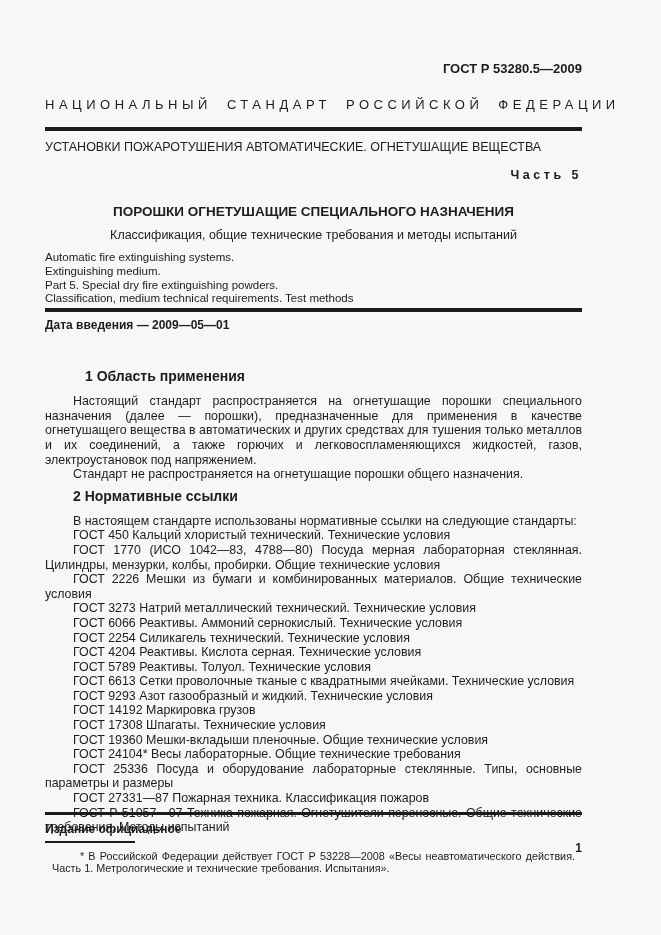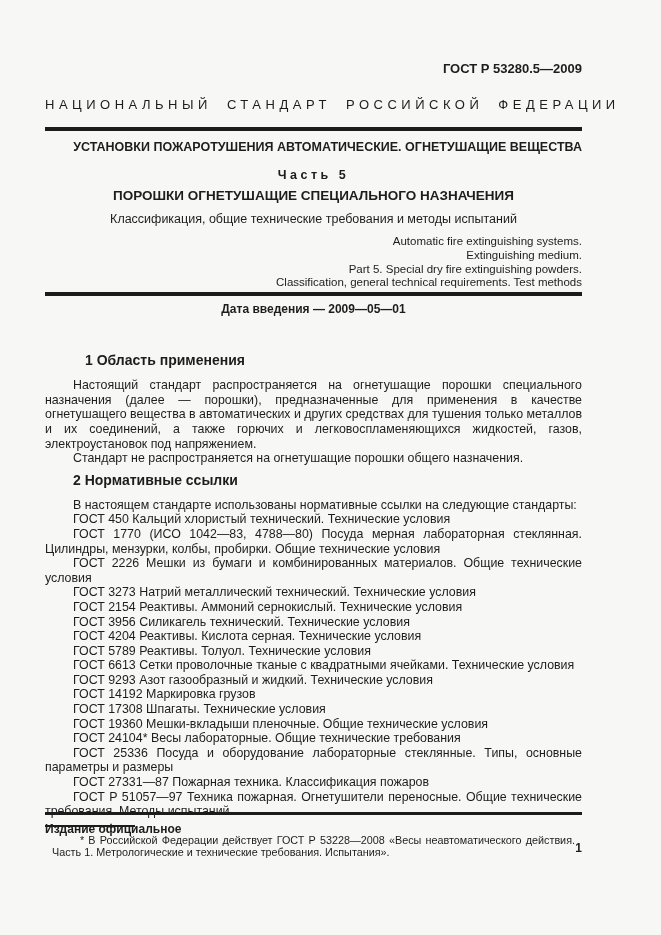--- a/index.html
+++ b/index.html
@@ -23,26 +23,26 @@
     margin-top:21px; text-align:center; font-weight:normal;
     font-size:13px; line-height:15px; letter-spacing:4.5px; word-spacing:7px;
     white-space:nowrap;
   }
   .rule-thick {
     height:0; border:none; border-top:4px solid #1c1c1c; margin:15px 0 0 0;
   }
   .rule-mid {
     height:0; border:none; border-top:4px solid #1c1c1c; margin:2px 0 0 0;
   }
-  .title-main { margin-top:9px;  text-align:right; font-weight:bold; font-size:12.5px; line-height:15px; }
-  .part       { margin-top:13px; text-align:center; font-weight:bold; font-size:12.5px; line-height:15px; letter-spacing:3.5px; }
-  .subtitle   { margin-top:4px;  text-align:center; font-weight:bold; font-size:13.5px; line-height:17px; }
+  .title-main { margin-top:9px;  text-align:left; font-weight:normal; font-size:12.5px; line-height:15px; }
+  .part       { margin-top:13px; text-align:right; font-weight:bold; font-size:12.5px; line-height:15px; letter-spacing:3.5px; }
+  .subtitle   { margin-top:20px;  text-align:center; font-weight:bold; font-size:13.5px; line-height:17px; }
   .subsub     { margin-top:8px;  text-align:center; font-weight:normal; font-size:12.5px; line-height:15px; }
-  .title-en   { margin-top:8px;  text-align:right; font-size:11.5px; line-height:13.8px; }
-  .effective-date { margin-top:6px; text-align:center; font-weight:bold; font-size:12px; line-height:15px; }
+  .title-en   { margin-top:8px;  text-align:left; font-size:11.5px; line-height:13.8px; }
+  .effective-date { margin-top:6px; text-align:left; font-weight:bold; font-size:12px; line-height:15px; }
   .section-heading {
     margin:0 0 0 28px; font-weight:bold; font-size:14px; line-height:17px;
   }
   .mt-s1 { margin-top:35px;margin-left:40px; }
   .mt-s2 { margin-top:6px; }
   .body-copy p {
     margin:0; font-size:12.4px; line-height:14.6px;
     text-align:justify; text-indent:28px;
   }
   .first-para { margin-top:9px !important; }
@@ -83,21 +83,21 @@
   <div class="part">Часть 5</div>
 
   <div class="subtitle">ПОРОШКИ ОГНЕТУШАЩИЕ СПЕЦИАЛЬНОГО НАЗНАЧЕНИЯ</div>
 
   <div class="subsub">Классификация, общие технические требования и методы испытаний</div>
 
   <div class="title-en">
     <div>Automatic fire extinguishing systems.</div>
     <div>Extinguishing medium.</div>
     <div>Part 5. Special dry fire extinguishing powders.</div>
-    <div>Classification, general technical requirements. Test methods</div>
+    <div>Classification, medium technical requirements. Test methods</div>
   </div>
 
   <hr class="rule-mid">
 
   <div class="effective-date">Дата введения — 2009—05—01</div>
 
   <h2 class="section-heading mt-s1">1 Область применения</h2>
 
   <div class="body-copy">
     <p class="first-para">Настоящий стандарт распространяется на огнетушащие порошки специального назначения (далее — порошки), предназначенные для применения в качестве огнетушащего вещества в автоматических и других средствах для тушения только металлов и их соединений, а также горючих и легковоспламеняющихся жидкостей, газов, электроустановок под напряжением.</p>
@@ -105,22 +105,22 @@
   </div>
 
   <h2 class="section-heading mt-s2">2  Нормативные ссылки</h2>
 
   <div class="body-copy">
     <p class="first-para">В настоящем стандарте использованы нормативные ссылки на следующие стандарты:</p>
     <p>ГОСТ 450 Кальций хлористый технический. Технические условия</p>
     <p>ГОСТ 1770 (ИСО 1042—83, 4788—80) Посуда мерная лабораторная стеклянная. Цилиндры, мензурки, колбы, пробирки. Общие технические условия</p>
     <p>ГОСТ 2226 Мешки из бумаги и комбинированных материалов. Общие технические условия</p>
     <p>ГОСТ 3273 Натрий металлический технический. Технические условия</p>
-    <p>ГОСТ 2154 Реактивы. Аммоний сернокислый. Технические условия</p>
-    <p>ГОСТ 3956 Силикагель технический. Технические условия</p>
+    <p>ГОСТ 6066 Реактивы. Аммоний сернокислый. Технические условия</p>
+    <p>ГОСТ 2254 Силикагель технический. Технические условия</p>
     <p>ГОСТ 4204 Реактивы. Кислота серная. Технические условия</p>
     <p>ГОСТ 5789 Реактивы. Толуол. Технические условия</p>
     <p>ГОСТ 6613 Сетки проволочные тканые с квадратными ячейками. Технические условия</p>
     <p>ГОСТ 9293 Азот газообразный и жидкий. Технические условия</p>
     <p>ГОСТ 14192 Маркировка грузов</p>
     <p>ГОСТ 17308 Шпагаты. Технические условия</p>
     <p>ГОСТ 19360 Мешки-вкладыши пленочные. Общие технические условия</p>
     <p>ГОСТ 24104* Весы лабораторные. Общие технические требования</p>
     <p>ГОСТ 25336 Посуда и оборудование лабораторные стеклянные. Типы, основные параметры и размеры</p>
     <p>ГОСТ 27331—87 Пожарная техника. Классификация пожаров</p>

